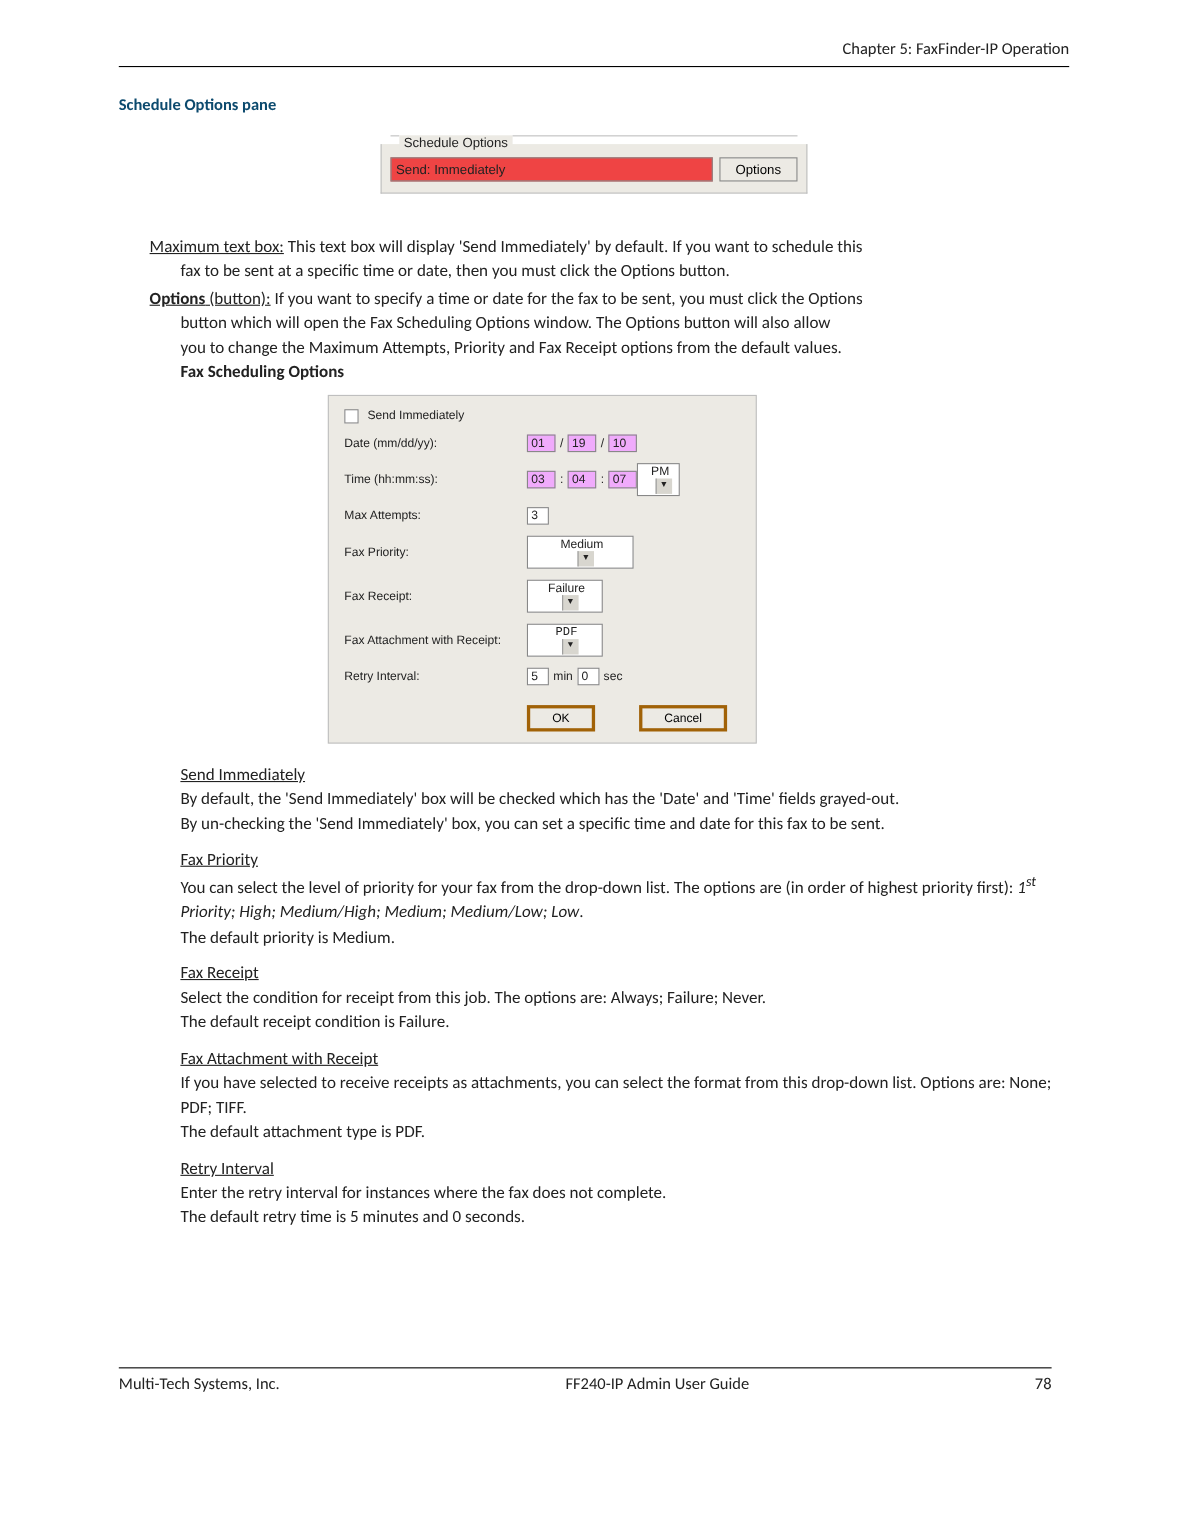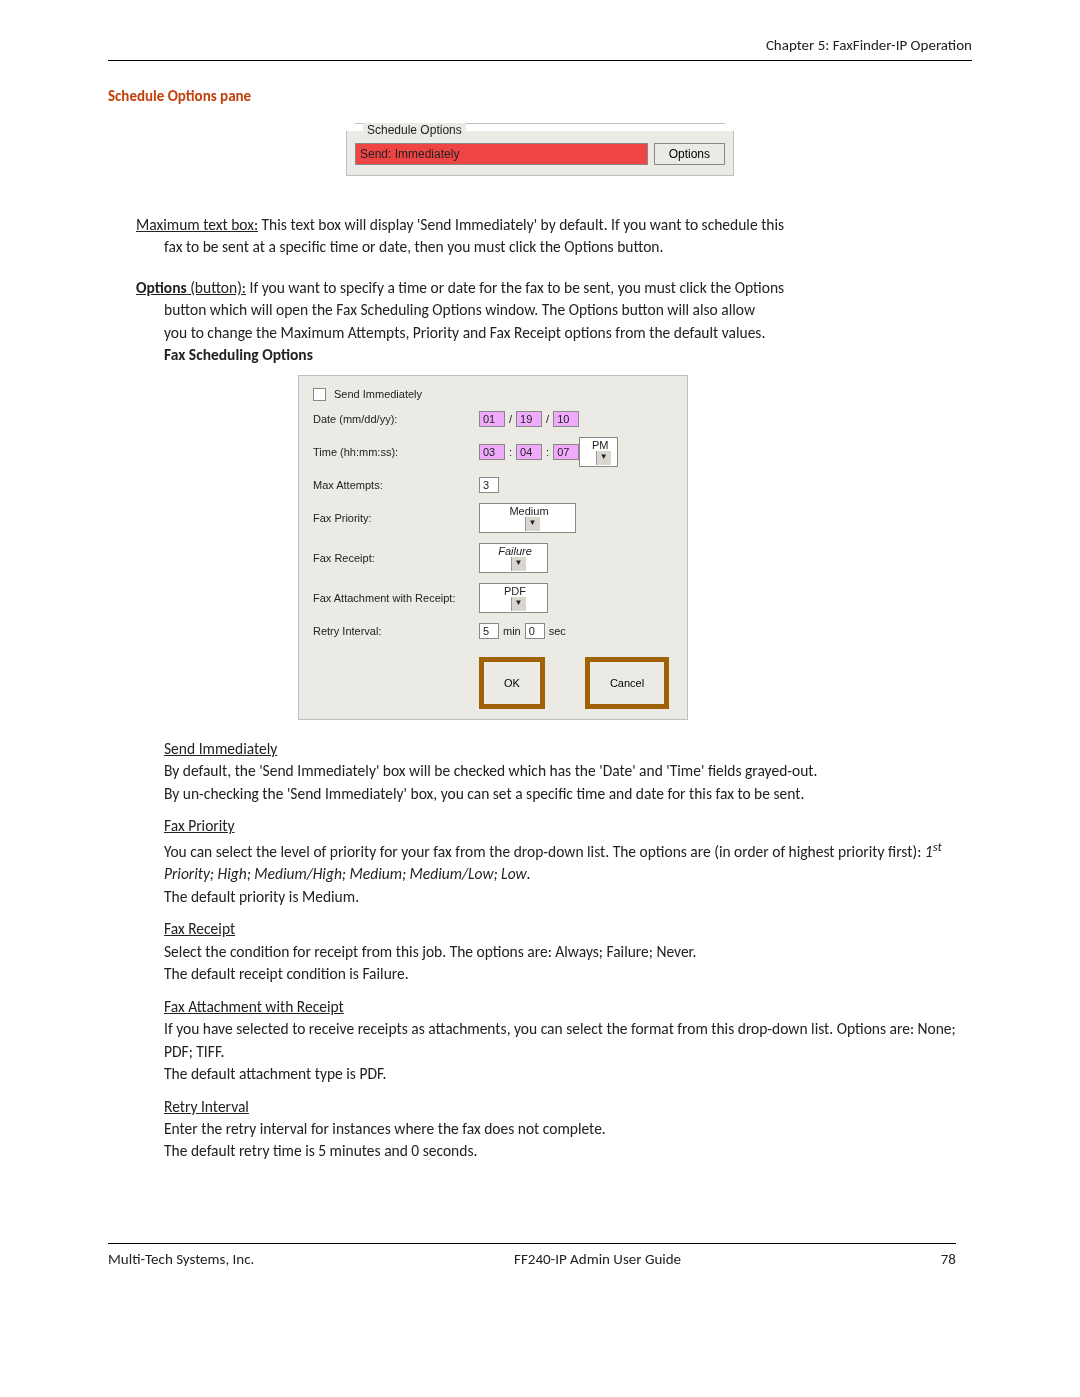--- a/index.html
+++ b/index.html
@@ -19,21 +19,21 @@
   }
   .header {
     text-align: right;
     font-size: 15px;
     color: #222;
     padding-bottom: 6px;
     border-bottom: 1px solid #000;
     margin-bottom: 26px;
   }
   .section-title {
-    color: #c2410c;
+    color: #0c4a6e;
     font-weight: bold;
     font-size: 15px;
     margin-bottom: 26px;
   }
 
   
   .pane-outer {
     width: 370px;
     margin: 0 auto 38px auto;
     border: 1px solid #bfbfbf;
@@ -159,37 +159,37 @@
     width: 14px;
     height: 14px;
     background: #d8d6cf;
     border-left: 1px solid #999;
     margin-left: 6px;
     text-align: center;
     line-height: 12px;
     font-size: 8px;
   }
   .sel.w1 { width: 90px; justify-content: space-between; }
-  .sel.w2 { width: 62px; justify-content: space-between; font-style: italic; }
-  .sel.w3 { width: 62px; justify-content: space-between; }
+  .sel.w2 { width: 62px; justify-content: space-between; }
+  .sel.w3 { width: 62px; justify-content: space-between; font-family: Liberation Mono, monospace; }
   .sel.wpm { width: 32px; justify-content: space-between; }
   .unit { margin: 0 4px 0 4px; }
   .btn-row {
     display: flex;
     justify-content: flex-start;
     gap: 40px;
     margin-left: 166px;
     margin-top: 18px;
   }
   .dlg-btn {
-    border: 5px solid #a16207;
-    background: #eceae4;
-    font-size: 11px;
-    font-family: Tahoma, Arial, sans-serif;
-    padding: 15px 20px;
+    border: 3px solid #a16207;
+    background: #eceae4;
+    font-size: 11px;
+    font-family: Tahoma, Arial, sans-serif;
+    padding: 3px 20px;
     cursor: pointer;
   }
 
   .para-block { margin-left: 56px; margin-bottom: 10px; }
   .para-head { text-decoration: underline; }
 
   .footer {
     position: absolute;
     bottom: 32px;
     left: 108px;
@@ -223,21 +223,21 @@
       <button class="options-btn">Options</button>
     </div>
   </div>
 
   <div class="body-text">
     <div style="margin-left:28px;">
       <span class="u">Maximum text box:</span><span> This text box will display 'Send Immediately' by default. If you want to schedule this</span>
     </div>
     <div class="hang3"><span>fax to be sent at a specific time or date, then you must click the Options button.</span></div>
 
-    <div style="margin-left:28px; margin-top:18px;">
+    <div style="margin-left:28px; margin-top:2px;">
       <span class="u b">Options</span><span class="u"> (button):</span><span> If you want to specify a time or date for the fax to be sent, you must click the Options</span>
     </div>
     <div class="hang3"><span>button which will open the Fax Scheduling Options window. The Options button will also allow</span></div>
     <div class="hang3"><span>you to change the Maximum Attempts, Priority and Fax Receipt options from the default values.</span></div>
     <div class="hang3 b">Fax Scheduling Options</div>
   </div>
 
   <div class="sched-outer">
     <div class="sched-row">
       <span class="checkbox"></span>

